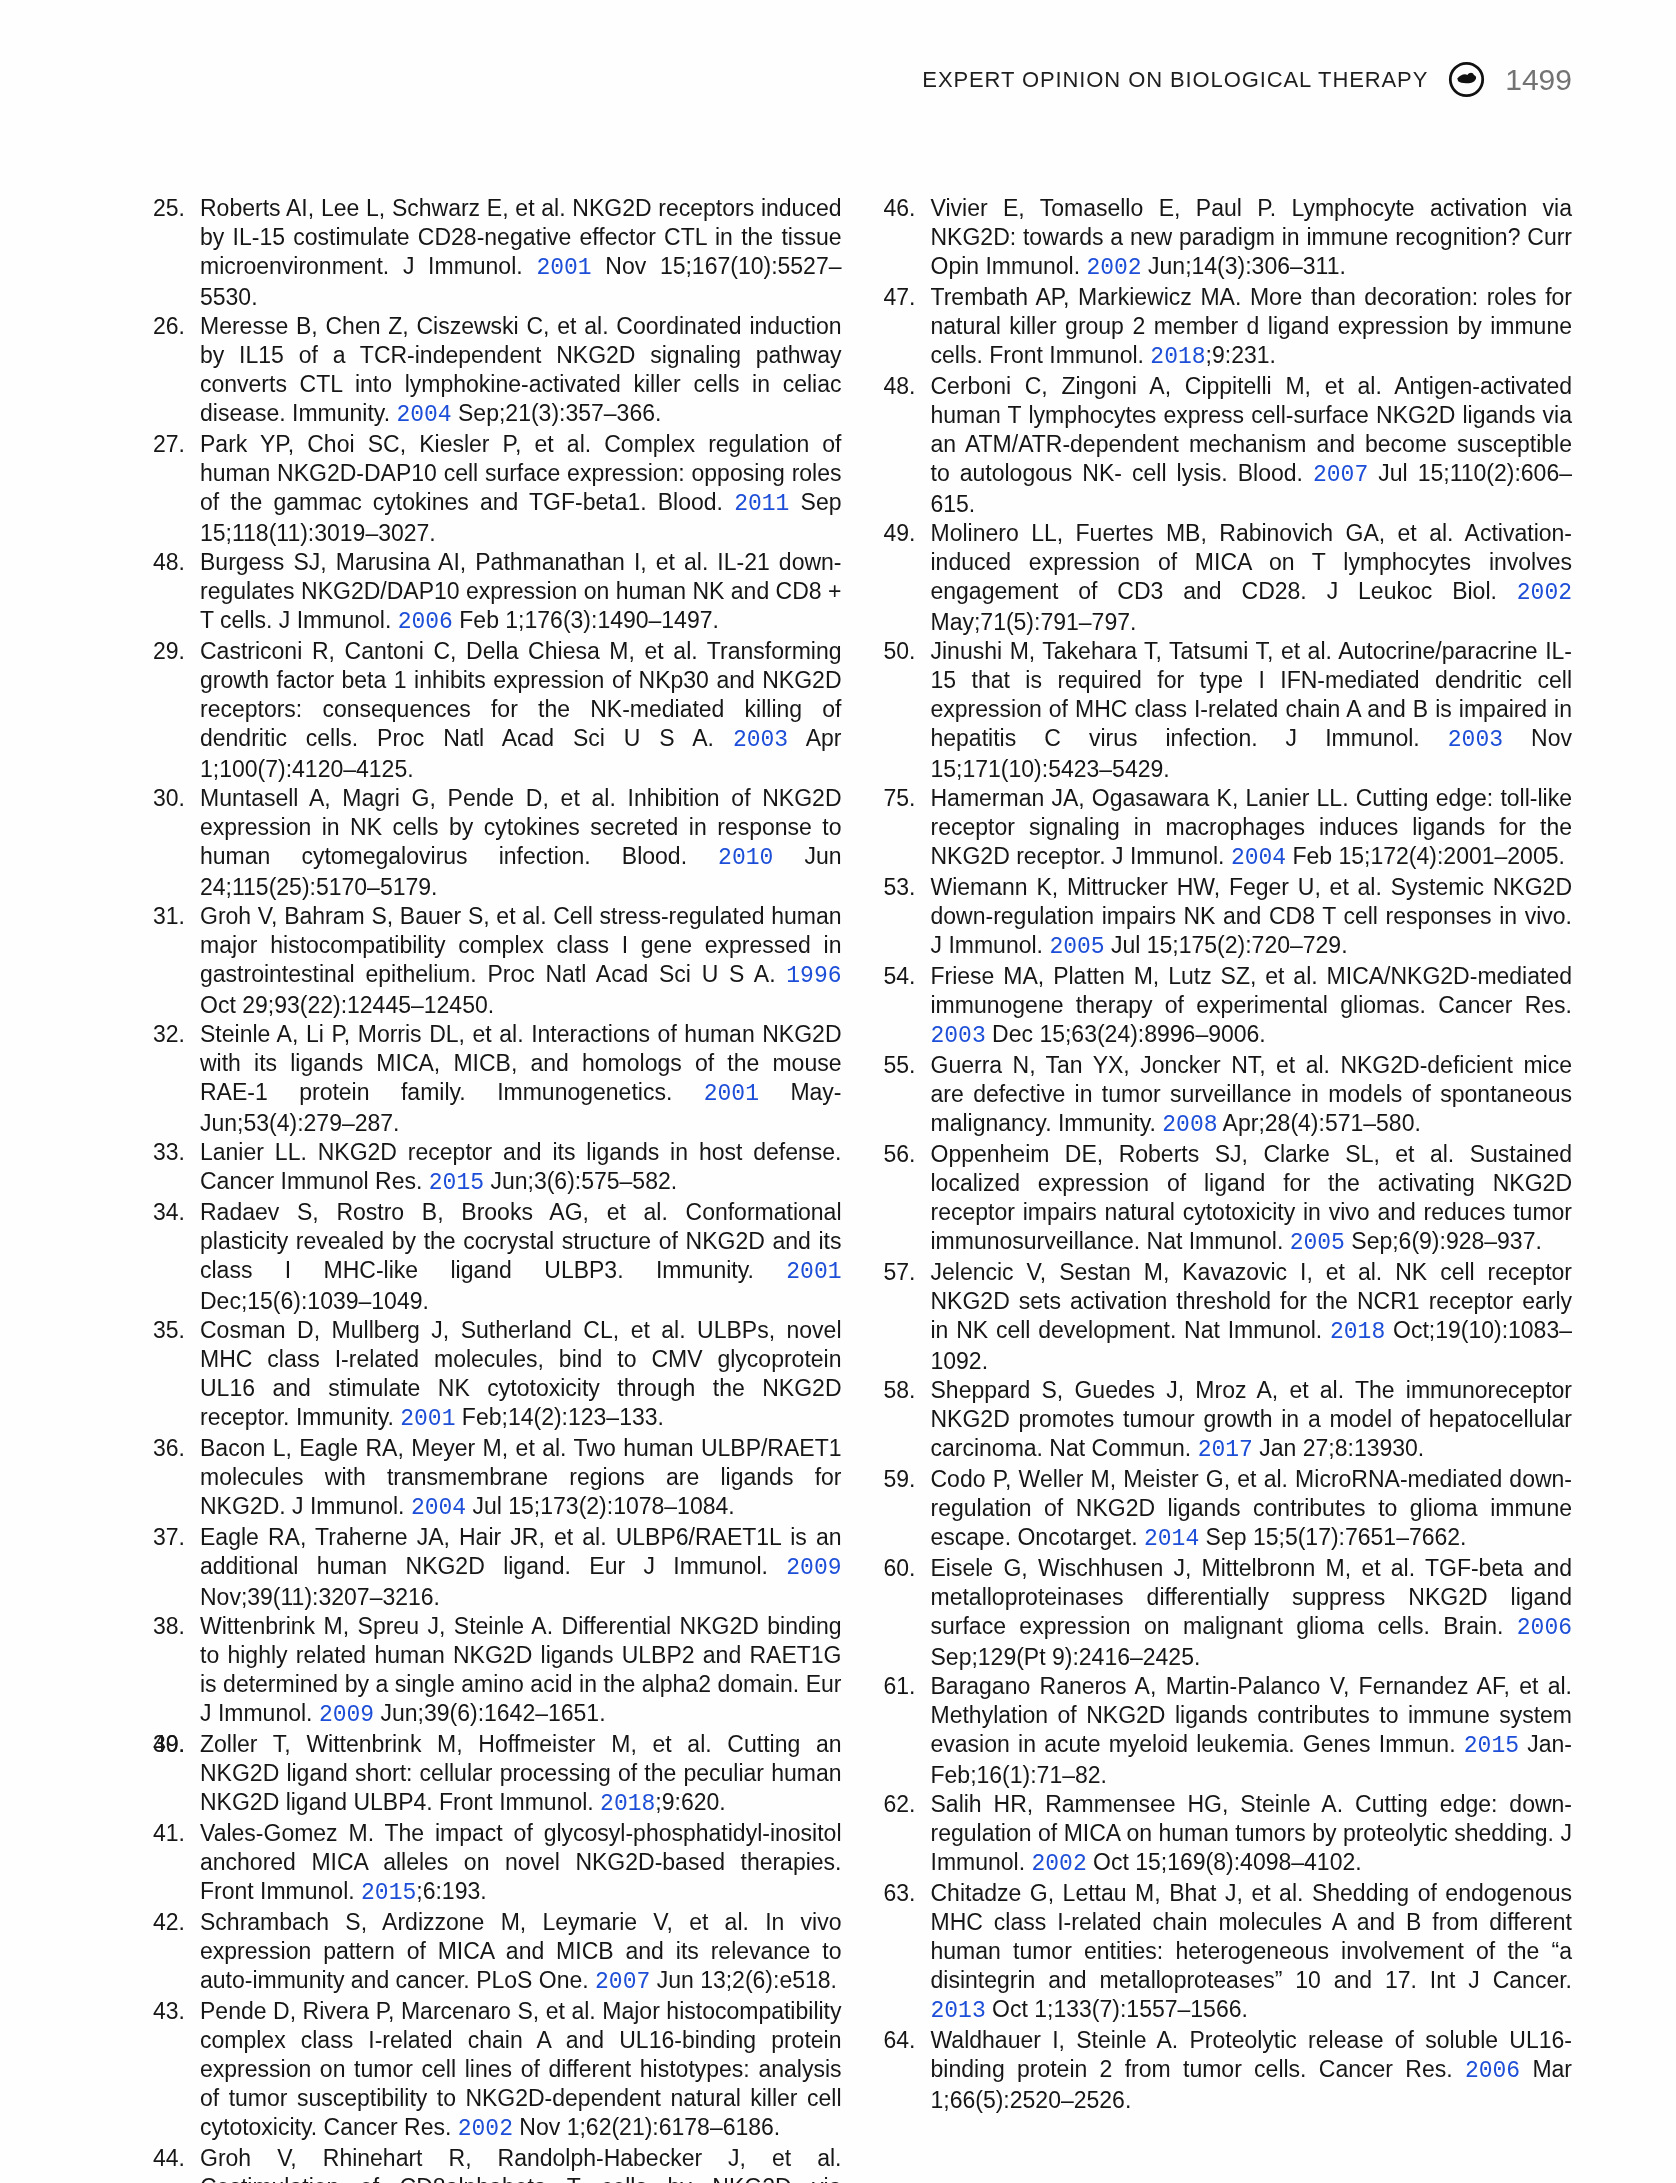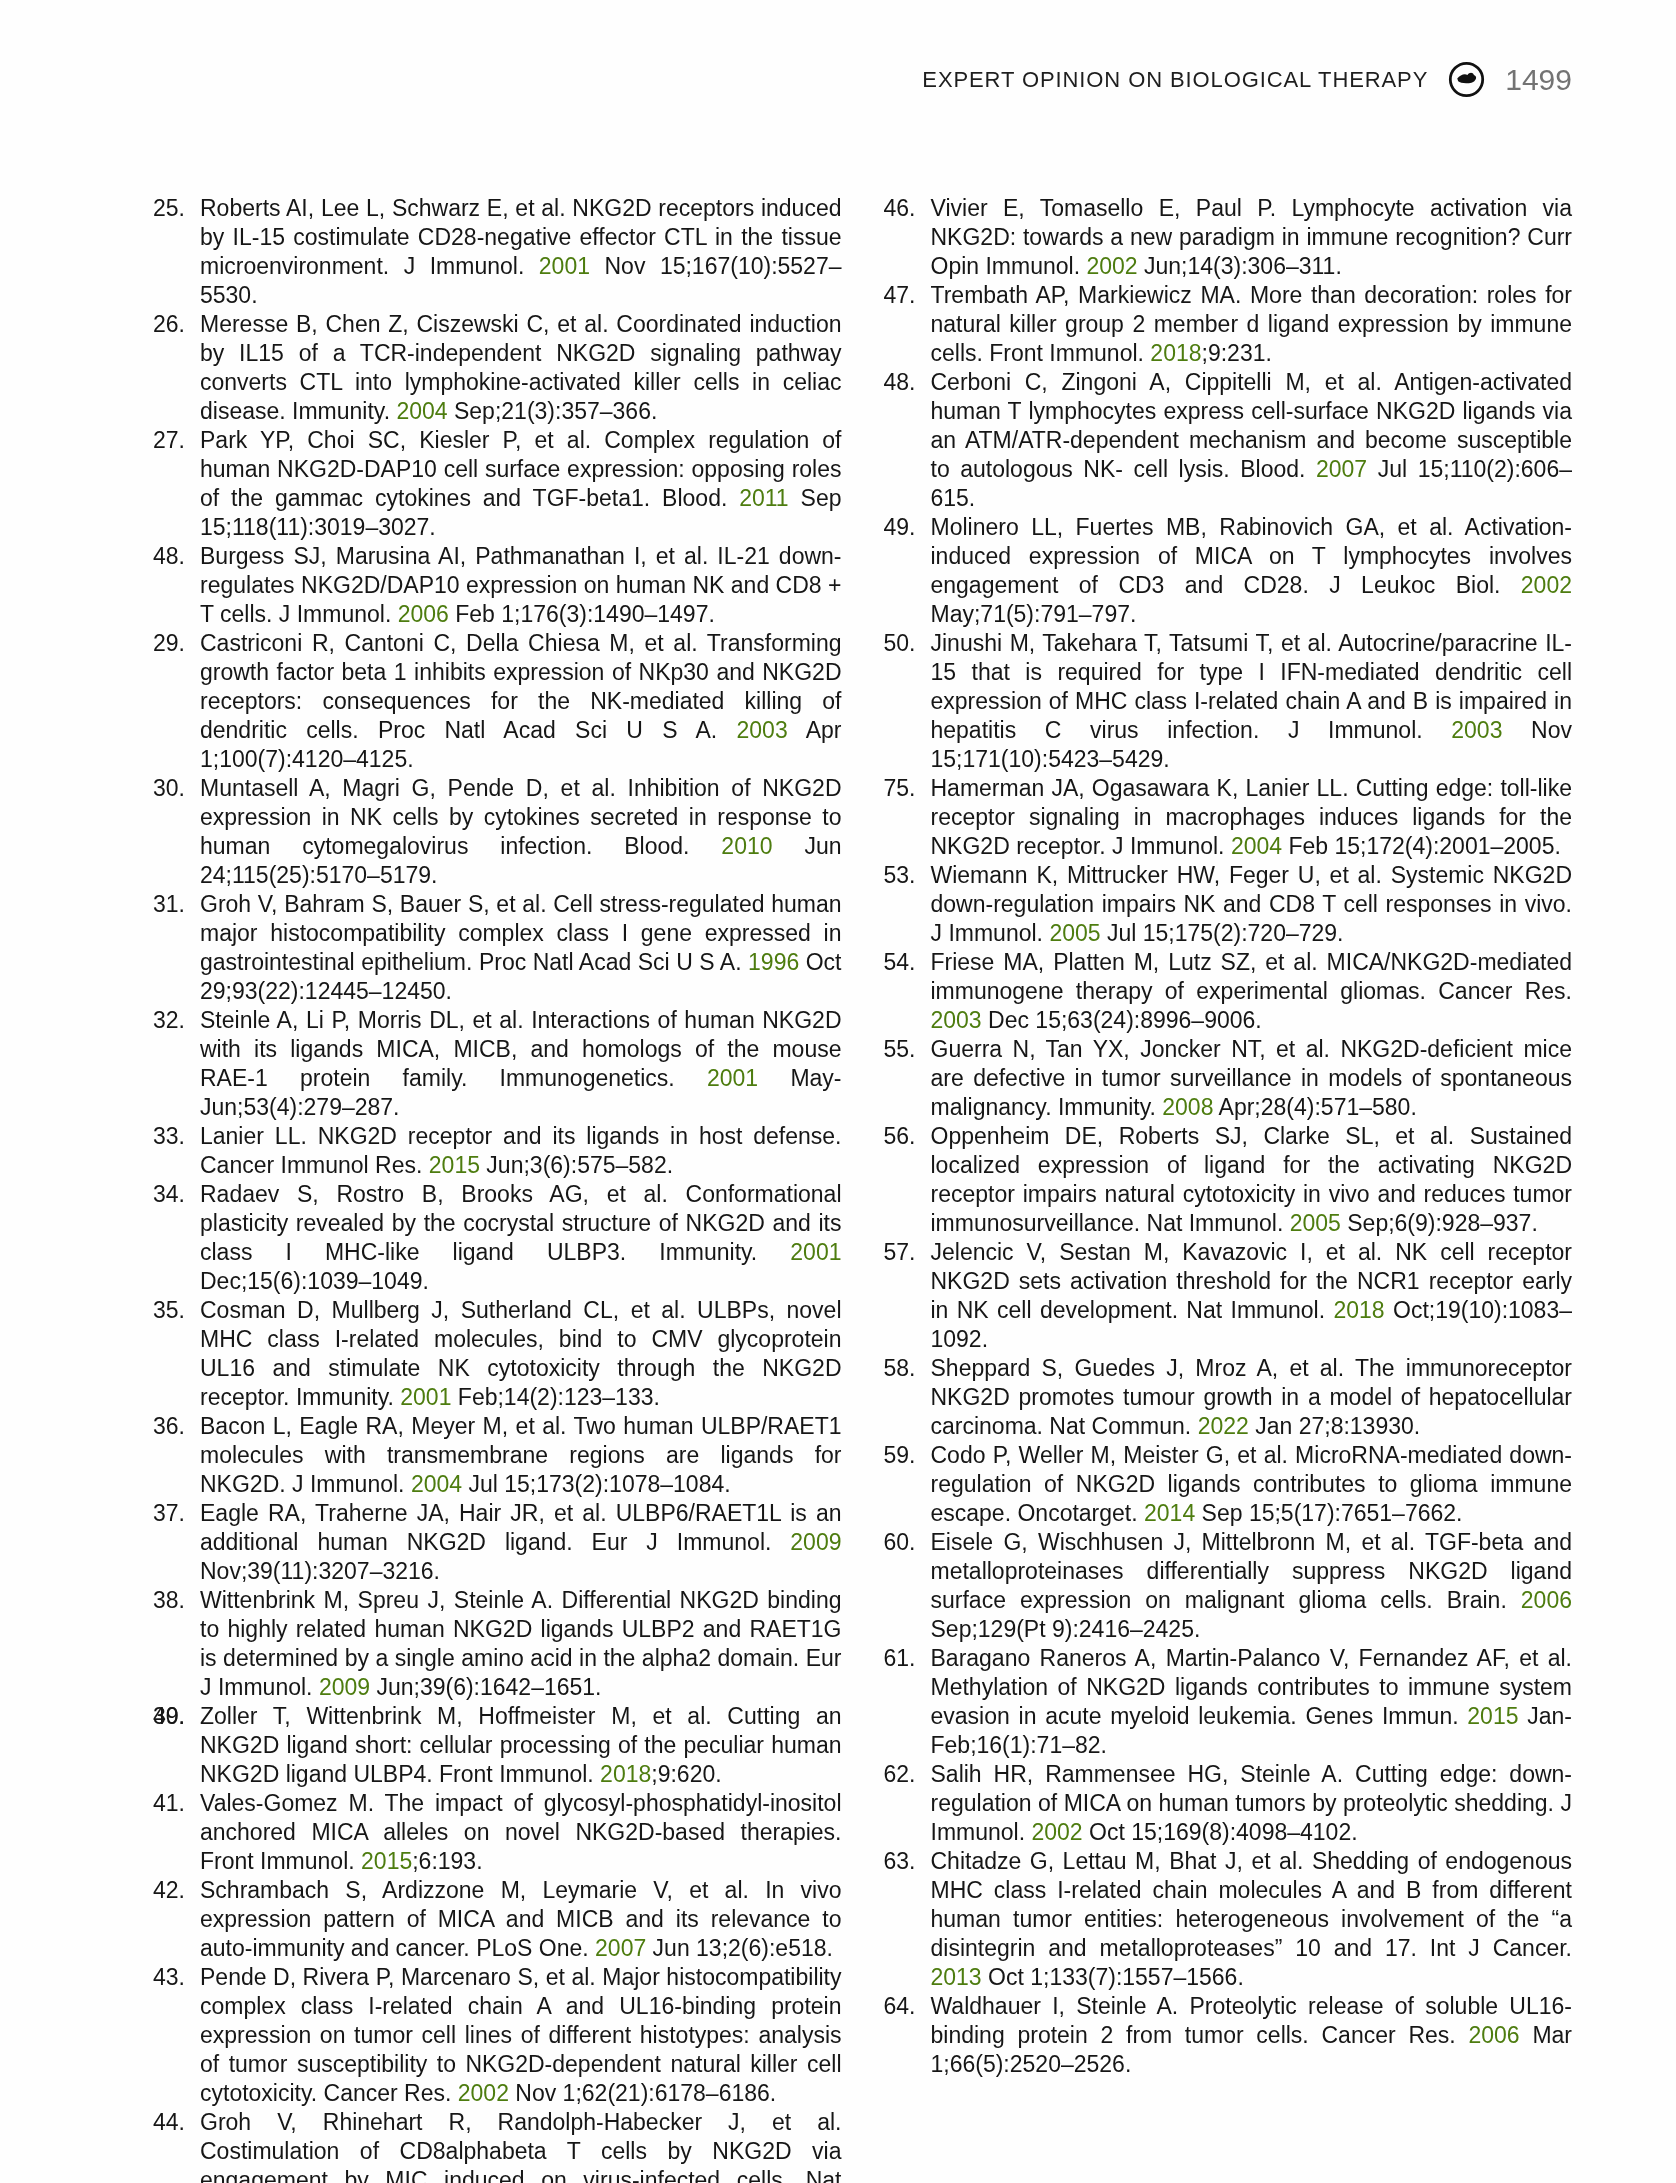--- a/index.html
+++ b/index.html
@@ -62,21 +62,22 @@
     color: #161616;
     text-align: justify;
   }
   .ref .num {
     position: absolute;
     left: 0;
     top: 0;
     width: 40px;
   }
   .ref .year {
-    color: #4d7c0f;
+    color: #1d4ed8;
+    font-family: Liberation Mono, monospace;
   }
 </style>
 </head>
 <body>
 
 <div class="page">
 
   <div class="header">
     <span class="journal-title">EXPERT OPINION ON BIOLOGICAL THERAPY</span>
     <span class="logo">
@@ -116,21 +117,21 @@
         <li class="ref"><span class="num">47.</span><span class="txt">Trembath AP, Markiewicz MA. More than decoration: roles for natural killer group 2 member d ligand expression by immune cells. Front Immunol. <span class="year">2018</span>;9:231.</span></li>
         <li class="ref"><span class="num">48.</span><span class="txt">Cerboni C, Zingoni A, Cippitelli M, et al. Antigen-activated human T lymphocytes express cell-surface NKG2D ligands via an ATM/ATR-dependent mechanism and become susceptible to autologous NK- cell lysis. Blood. <span class="year">2007</span> Jul 15;110(2):606–615.</span></li>
         <li class="ref"><span class="num">49.</span><span class="txt">Molinero LL, Fuertes MB, Rabinovich GA, et al. Activation-induced expression of MICA on T lymphocytes involves engagement of CD3 and CD28. J Leukoc Biol. <span class="year">2002</span> May;71(5):791–797.</span></li>
         <li class="ref"><span class="num">50.</span><span class="txt">Jinushi M, Takehara T, Tatsumi T, et al. Autocrine/paracrine IL-15 that is required for type I IFN-mediated dendritic cell expression of MHC class I-related chain A and B is impaired in hepatitis C virus infection. J Immunol. <span class="year">2003</span> Nov 15;171(10):5423–5429.</span></li>
         <li class="ref"><span class="num">75.</span><span class="txt">Hamerman JA, Ogasawara K, Lanier LL. Cutting edge: toll-like receptor signaling in macrophages induces ligands for the NKG2D receptor. J Immunol. <span class="year">2004</span> Feb 15;172(4):2001–2005.</span></li>
         <li class="ref"><span class="num">53.</span><span class="txt">Wiemann K, Mittrucker HW, Feger U, et al. Systemic NKG2D down-regulation impairs NK and CD8 T cell responses in vivo. J Immunol. <span class="year">2005</span> Jul 15;175(2):720–729.</span></li>
         <li class="ref"><span class="num">54.</span><span class="txt">Friese MA, Platten M, Lutz SZ, et al. MICA/NKG2D-mediated immunogene therapy of experimental gliomas. Cancer Res. <span class="year">2003</span> Dec 15;63(24):8996–9006.</span></li>
         <li class="ref"><span class="num">55.</span><span class="txt">Guerra N, Tan YX, Joncker NT, et al. NKG2D-deficient mice are defective in tumor surveillance in models of spontaneous malignancy. Immunity. <span class="year">2008</span> Apr;28(4):571–580.</span></li>
         <li class="ref"><span class="num">56.</span><span class="txt">Oppenheim DE, Roberts SJ, Clarke SL, et al. Sustained localized expression of ligand for the activating NKG2D receptor impairs natural cytotoxicity in vivo and reduces tumor immunosurveillance. Nat Immunol. <span class="year">2005</span> Sep;6(9):928–937.</span></li>
         <li class="ref"><span class="num">57.</span><span class="txt">Jelencic V, Sestan M, Kavazovic I, et al. NK cell receptor NKG2D sets activation threshold for the NCR1 receptor early in NK cell development. Nat Immunol. <span class="year">2018</span> Oct;19(10):1083–1092.</span></li>
-        <li class="ref"><span class="num">58.</span><span class="txt">Sheppard S, Guedes J, Mroz A, et al. The immunoreceptor NKG2D promotes tumour growth in a model of hepatocellular carcinoma. Nat Commun. <span class="year">2022</span> Jan 27;8:13930.</span></li>
+        <li class="ref"><span class="num">58.</span><span class="txt">Sheppard S, Guedes J, Mroz A, et al. The immunoreceptor NKG2D promotes tumour growth in a model of hepatocellular carcinoma. Nat Commun. <span class="year">2017</span> Jan 27;8:13930.</span></li>
         <li class="ref"><span class="num">59.</span><span class="txt">Codo P, Weller M, Meister G, et al. MicroRNA-mediated down-regulation of NKG2D ligands contributes to glioma immune escape. Oncotarget. <span class="year">2014</span> Sep 15;5(17):7651–7662.</span></li>
         <li class="ref"><span class="num">60.</span><span class="txt">Eisele G, Wischhusen J, Mittelbronn M, et al. TGF-beta and metalloproteinases differentially suppress NKG2D ligand surface expression on malignant glioma cells. Brain. <span class="year">2006</span> Sep;129(Pt 9):2416–2425.</span></li>
         <li class="ref"><span class="num">61.</span><span class="txt">Baragano Raneros A, Martin-Palanco V, Fernandez AF, et al. Methylation of NKG2D ligands contributes to immune system evasion in acute myeloid leukemia. Genes Immun. <span class="year">2015</span> Jan-Feb;16(1):71–82.</span></li>
         <li class="ref"><span class="num">62.</span><span class="txt">Salih HR, Rammensee HG, Steinle A. Cutting edge: down-regulation of MICA on human tumors by proteolytic shedding. J Immunol. <span class="year">2002</span> Oct 15;169(8):4098–4102.</span></li>
         <li class="ref"><span class="num">63.</span><span class="txt">Chitadze G, Lettau M, Bhat J, et al. Shedding of endogenous MHC class I-related chain molecules A and B from different human tumor entities: heterogeneous involvement of the “a disintegrin and metalloproteases” 10 and 17. Int J Cancer. <span class="year">2013</span> Oct 1;133(7):1557–1566.</span></li>
         <li class="ref"><span class="num">64.</span><span class="txt">Waldhauer I, Steinle A. Proteolytic release of soluble UL16-binding protein 2 from tumor cells. Cancer Res. <span class="year">2006</span> Mar 1;66(5):2520–2526.</span></li>
       </ol>
   </div>
 
 </div>

